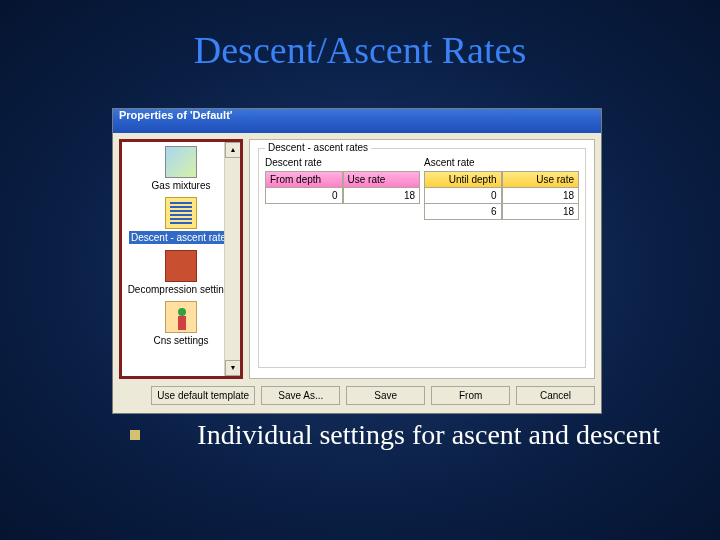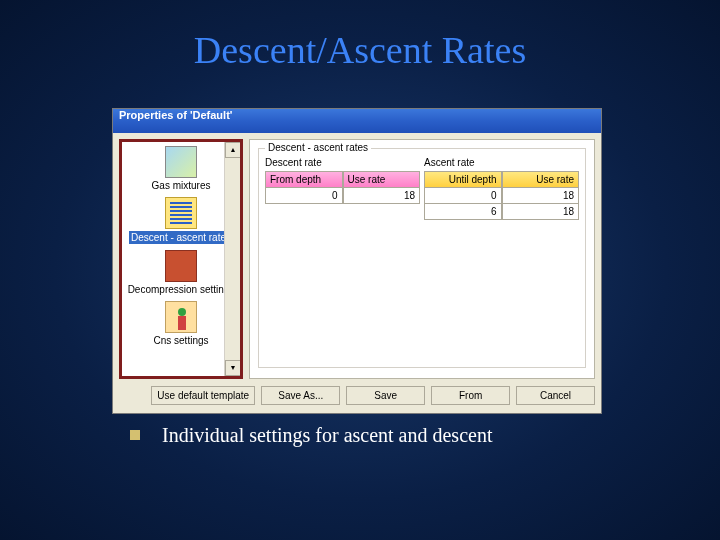--- a/index.html
+++ b/index.html
@@ -214,24 +214,25 @@
   .bullets {
     position: absolute;
     top: 418px;
     left: 130px;
     right: 60px;
     color: #fff;
     font-family: "Times New Roman", serif;
   }
   .bullets li {
     list-style: none;
-    font-size: 20px;
+    font-size: 28px;
     line-height: 34px;
     display: flex;
     align-items: center;
+    justify-content: space-between;
   }
   .bullet-sq {
     display: inline-block;
     width: 10px;
     height: 10px;
     background: #d4c070;
     margin-right: 22px;
   }
 </style>
 </head>

